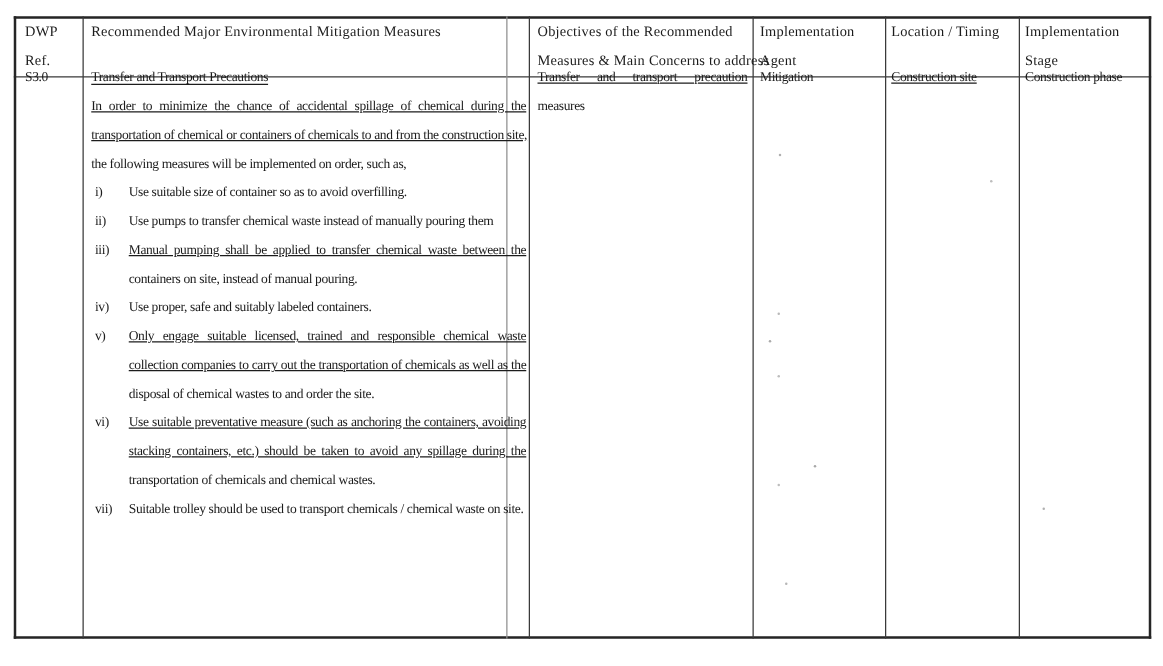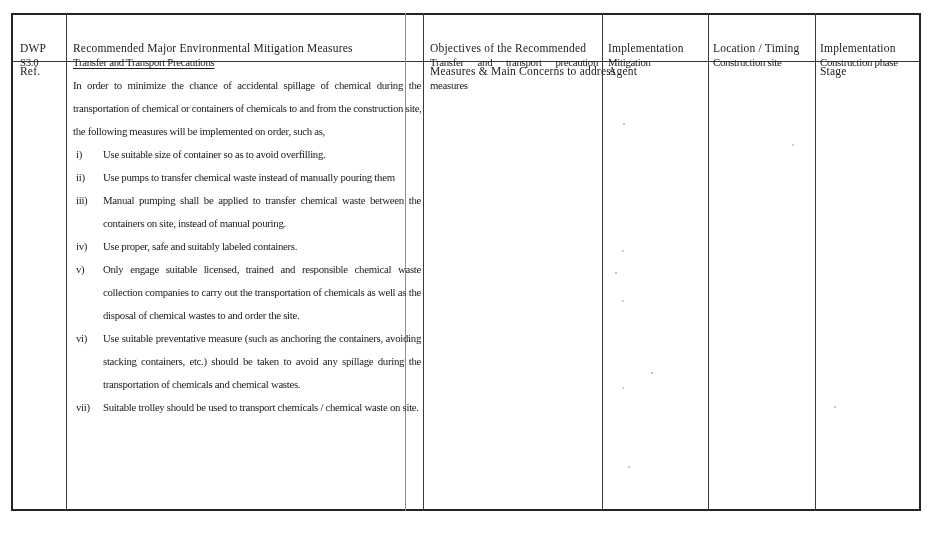--- a/index.html
+++ b/index.html
@@ -15,24 +15,24 @@
 
   
   .vline { position: absolute; top: 13px; height: 498px; width: 1px; background: #3a3a3a; z-index: 1; }
   .vline.thick { width: 2px; background: #252525; }
   .vline.faint { background: #8f8f8f; }
   .hline { position: absolute; left: 11px; width: 910px; height: 1px; background: #3a3a3a; z-index: 1; }
   .hline.thick { height: 2px; background: #252525; }
 
   
   .cell { position: absolute; z-index: 2; line-height: 23px; }
-  .hdr { top: 13px; padding-top: 24px; font-size: 11.5px; letter-spacing: 0.2px; }
+  .hdr { top: 13px; padding-top: 2px; font-size: 11.5px; letter-spacing: 0.2px; }
   .bdy { top: 46px; padding-top: 5px; font-size: 10.8px; letter-spacing: -0.3px; }
   .ln { height: 23px; white-space: nowrap; text-align: left; }
-  .ln.j { text-align: justify; text-align-last: justify; text-justify: inter-word; }
+  .ln.j { text-align: justify; text-align-last: justify; text-justify: inter-word; text-decoration: underline; }
   .measures-col { width: 348px; }
   .objectives-col { width: 168px; }
   .heading-underline { text-decoration: underline; text-underline-offset: 2px; }
   .item { position: relative; padding-left: 30px; }
   .item .num { position: absolute; left: 3px; top: 0; }
 
   
   #noise { position: absolute; left: 623px; top: 123px; width: 2px; height: 2px;
     background: #b0b0b0; border-radius: 50%; z-index: 0;
     box-shadow: 169px 21px 0 #bdbdbd, -1px 127px 0 #b8b8b8, -8px 149px 0 #ababab,
@@ -140,21 +140,21 @@
 
   <div class="cell bdy objectives-col" style="left:430px;">
     <div class="ln j">Transfer and transport precaution</div>
     <div class="ln">measures</div>
   </div>
 
   <div class="cell bdy" style="left:608px;">
     <div class="ln">Mitigation</div>
   </div>
 
-  <div class="cell bdy" style="left:713px;">
+  <div class="cell bdy" style="left:713px;text-decoration:underline;">
     <div class="ln">Construction site</div>
   </div>
 
   <div class="cell bdy" style="left:820px;">
     <div class="ln">Construction phase</div>
   </div>
 
 </div>
 
 </body></html>

